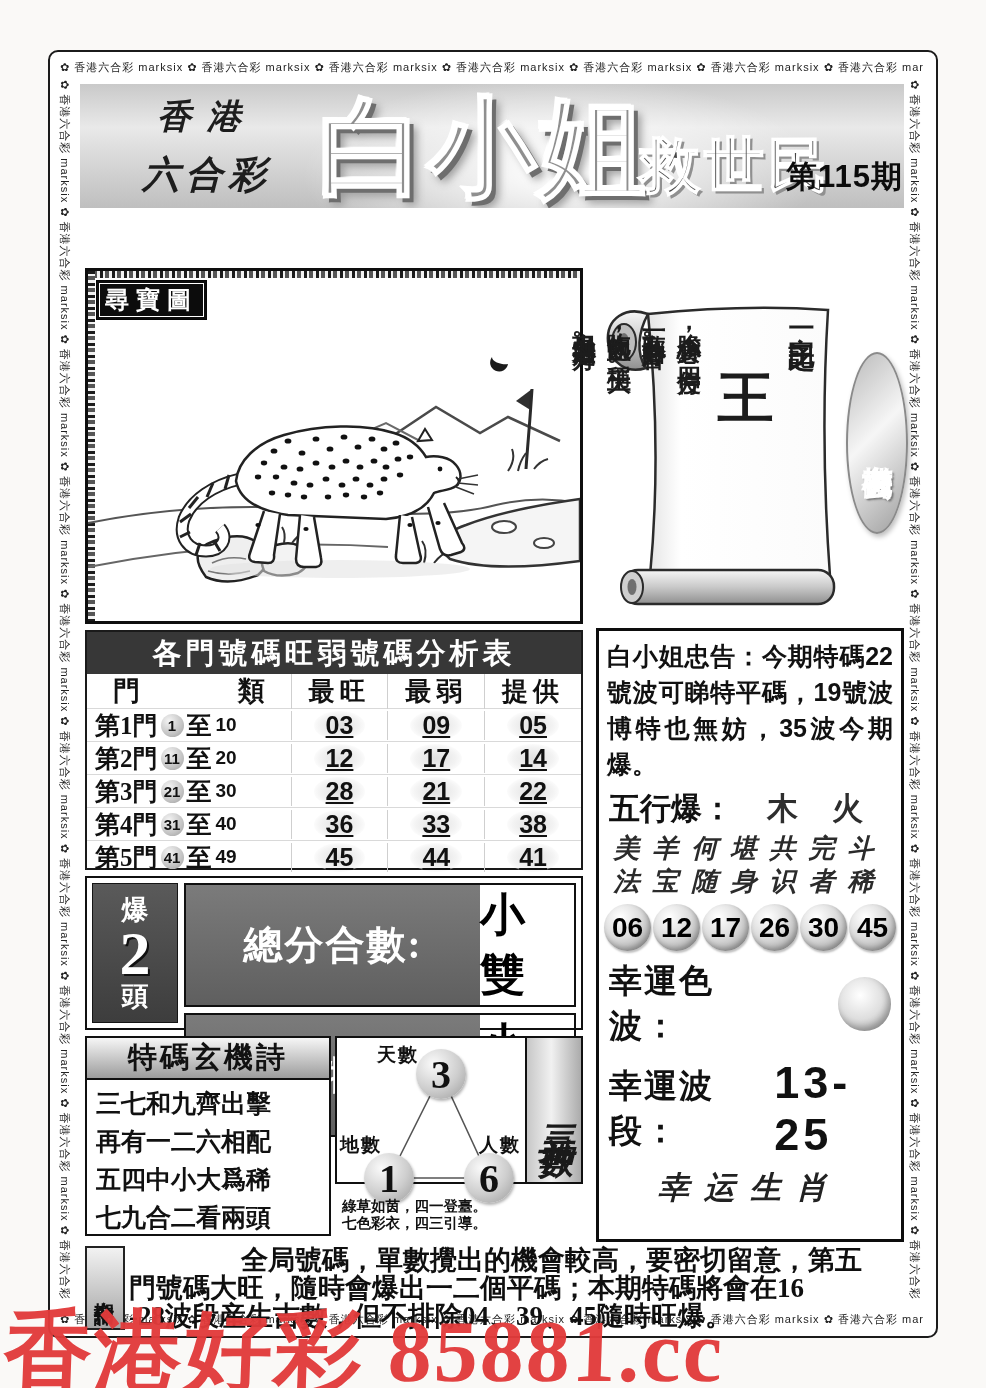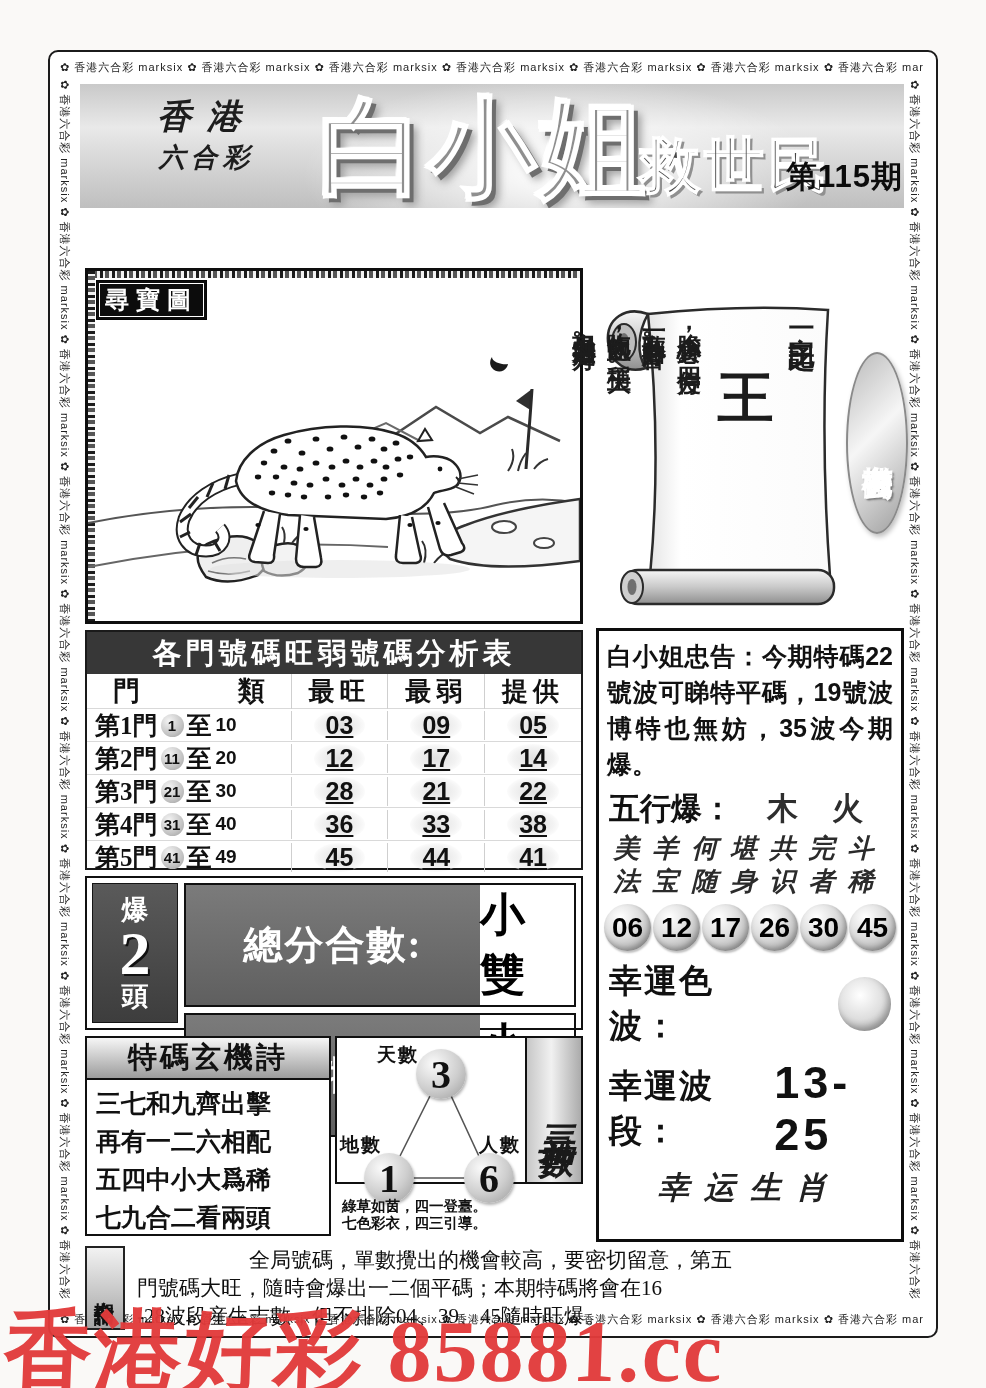--- a/index.html
+++ b/index.html
@@ -12,21 +12,21 @@
   .frame{left:48px;top:50px;width:886px;height:1284px;border:2px solid #1b1b1b;border-radius:10px;background:#fff;}
   .strip{font-size:11px;color:#222;white-space:nowrap;overflow:hidden;letter-spacing:1px;}
   .strip-h{left:60px;width:864px;height:18px;line-height:18px;}
   .strip-v{width:1224px;height:18px;line-height:18px;transform:rotate(90deg);transform-origin:0 0;}
   
   .header{left:80px;top:84px;width:824px;height:124px;
           background:linear-gradient(180deg,#c9c9c9,#e9e9e9 35%,#d2d2d2 70%,#bfbfbf);overflow:hidden;}
   .header-glow{left:220px;top:-10px;width:520px;height:200px;background:radial-gradient(ellipse at center,#ffffff 0%,rgba(255,255,255,0) 70%);}
   .brand{left:22px;top:10px;width:210px;text-align:center;font-style:italic;font-weight:bold;color:#1d1d1d;}
   .brand .l1{font-size:34px;letter-spacing:16px;}
-  .brand .l2{font-size:26px;letter-spacing:6px;}
+  .brand .l2{font-size:37px;letter-spacing:6px;margin-top:10px;}
   .main-title{left:238px;top:-8px;width:400px;font-size:108px;font-weight:bold;color:#8f8f8f;
               -webkit-text-stroke:2px #ffffff;letter-spacing:2px;
               text-shadow:5px 5px 0 #6e6e6e,8px 8px 8px #9a9a9a,-2px -2px 0 #fff;}
   .sub-title{left:560px;top:42px;font-size:60px;font-weight:bold;color:#474747;
              -webkit-text-stroke:1.5px #fff;text-shadow:3px 3px 0 #909090;letter-spacing:4px;}
   .issue{left:706px;top:72px;font-size:31px;font-weight:bold;color:#0c0c0c;letter-spacing:1px;}
   .edition{left:694px;top:128px;width:98px;height:36px;border:2px solid #222;background:linear-gradient(180deg,#ffffff,#c2c2c2);
            font-size:26px;font-weight:bold;text-align:center;line-height:36px;letter-spacing:3px;}
   .hdots{left:12px;top:116px;font-size:22px;letter-spacing:8px;color:#333;}
   
@@ -116,21 +116,21 @@
         background:radial-gradient(circle at 42% 34%,#ffffff 0%,#dedede 50%,#a5a5a5 100%);
         box-shadow:inset -3px -4px 6px rgba(0,0,0,.25);}
   .band-val{font-size:45px;font-weight:bold;letter-spacing:4px;margin-left:14px;}
   .sp-zodiac{padding-top:6px;text-align:center;font-style:italic;font-weight:bold;font-size:31px;letter-spacing:15px;
              font-family:"Liberation Serif",serif;color:#222;}
   
   .eval{left:85px;top:1246px;width:820px;height:84px;display:flex;}
   .eval-label{width:40px;height:84px;border:2px solid #222;box-sizing:border-box;background:linear-gradient(180deg,#f2f2f2,#a5a5a5);
               display:flex;align-items:center;justify-content:center;}
   .eval-label span{font-size:20px;font-weight:bold;letter-spacing:1px;}
-  .eval-text{flex:1;margin-left:12px;font-size:21px;font-weight:normal;line-height:28px;color:#0f0f0f;}
+  .eval-text{flex:1;margin-left:4px;font-size:27px;font-weight:bold;line-height:28px;color:#0f0f0f;}
   .eval-line.indent{text-indent:112px;}
   
   .watermark{left:4px;top:1292px;font-size:88px;font-weight:bold;color:#e23b3b;z-index:99;white-space:nowrap;
              font-family:"Liberation Serif",serif;letter-spacing:2px;transform:skewX(-2deg);opacity:.96;}
 </style>
 </head>
 <body>
 
 <div id="page">
 

